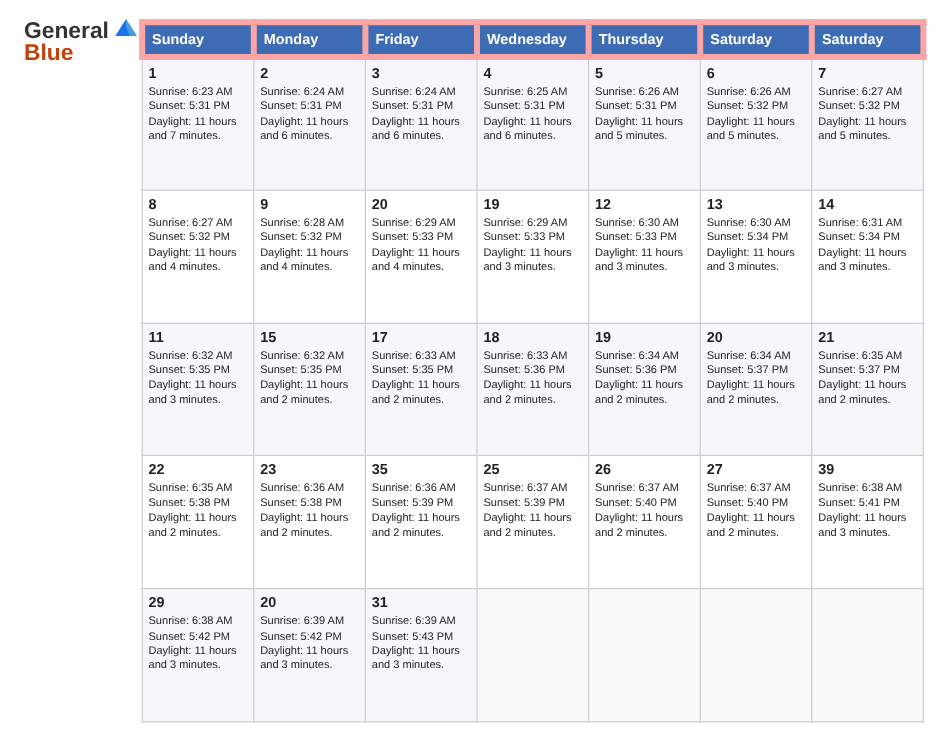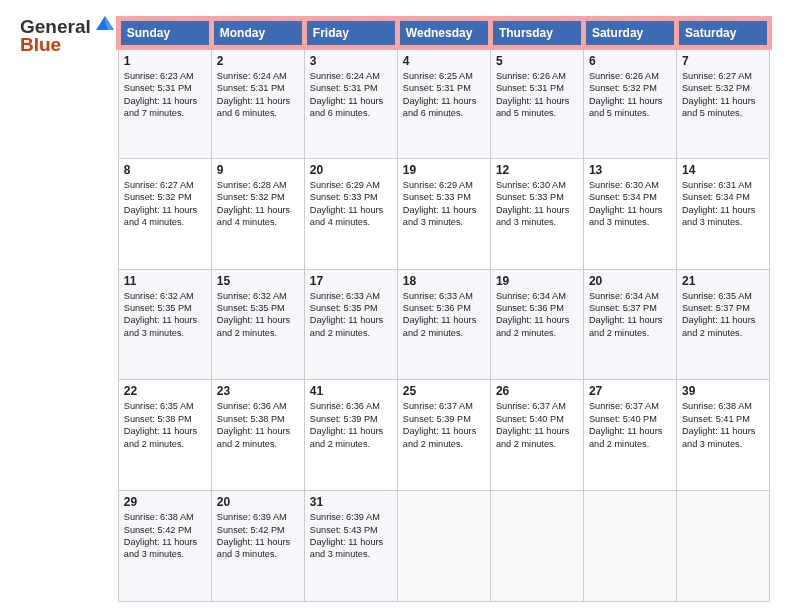--- a/index.html
+++ b/index.html
@@ -213,21 +213,21 @@
         <tr>
           <td>
             <span class="day-num">22</span>
             <div class="cell-text">Sunrise: 6:35 AM<br>Sunset: 5:38 PM<br>Daylight: 11 hours and 2 minutes.</div>
           </td>
           <td>
             <span class="day-num">23</span>
             <div class="cell-text">Sunrise: 6:36 AM<br>Sunset: 5:38 PM<br>Daylight: 11 hours and 2 minutes.</div>
           </td>
           <td>
-            <span class="day-num">41</span>
+            <span class="day-num">35</span>
             <div class="cell-text">Sunrise: 6:36 AM<br>Sunset: 5:39 PM<br>Daylight: 11 hours and 2 minutes.</div>
           </td>
           <td>
             <span class="day-num">25</span>
             <div class="cell-text">Sunrise: 6:37 AM<br>Sunset: 5:39 PM<br>Daylight: 11 hours and 2 minutes.</div>
           </td>
           <td>
             <span class="day-num">26</span>
             <div class="cell-text">Sunrise: 6:37 AM<br>Sunset: 5:40 PM<br>Daylight: 11 hours and 2 minutes.</div>
           </td>

